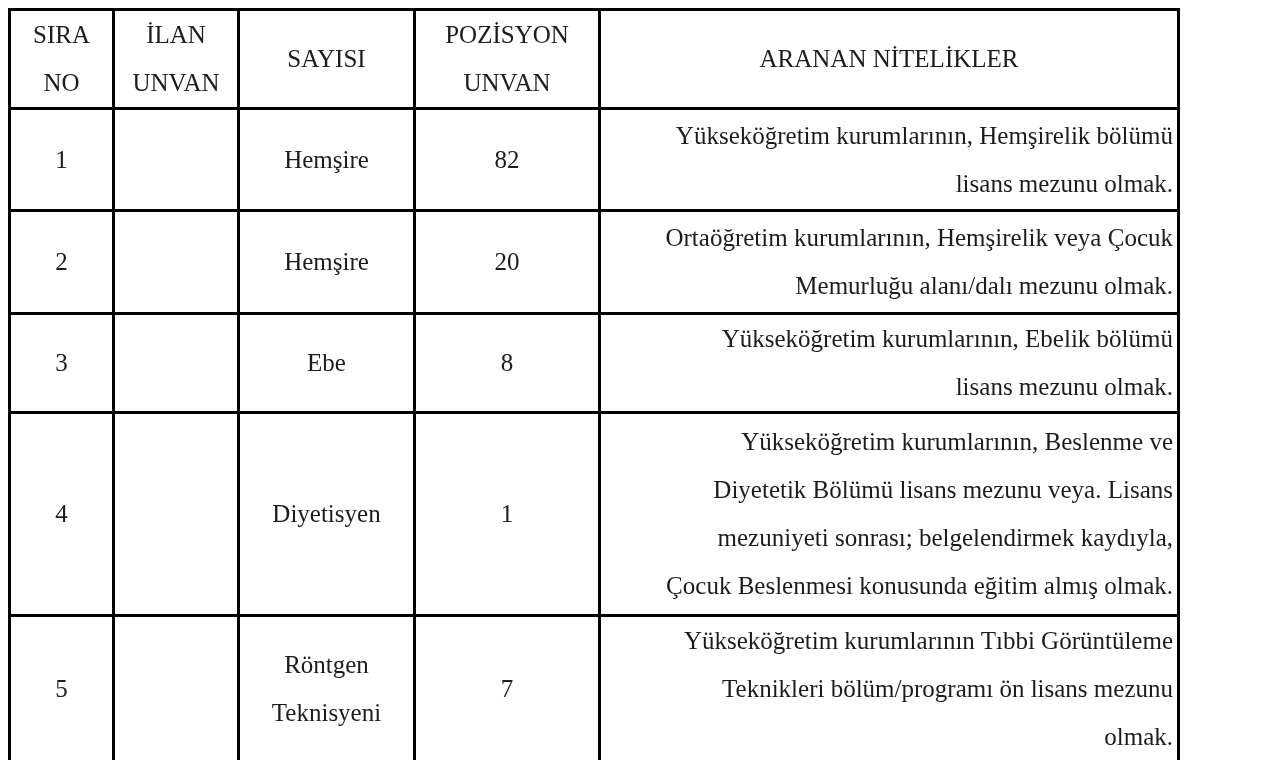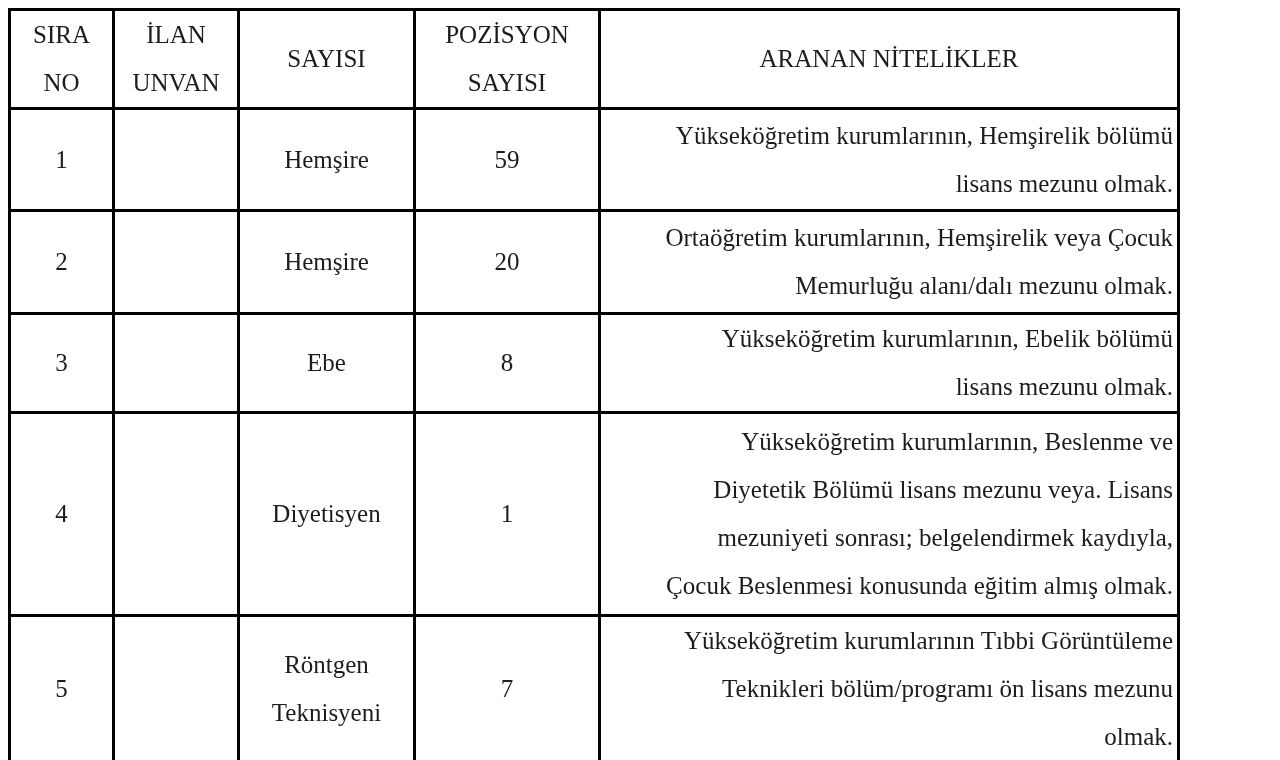--- a/index.html
+++ b/index.html
@@ -65,30 +65,30 @@
         <col style="width: 579px;">
       </colgroup>
     <thead>
       <tr>
           <th>SIRA
 NO</th>
           <th>İLAN
 UNVAN</th>
           <th>SAYISI</th>
           <th>POZİSYON
-SAYISI</th>
+UNVAN</th>
           <th>ARANAN NİTELİKLER</th>
         </tr>
     </thead>
     <tbody>
         <tr>
           <td>1</td>
           <td></td>
           <td>Hemşire</td>
-          <td>59</td>
+          <td>82</td>
           <td class="left">Yükseköğretim kurumlarının, Hemşirelik bölümü
 lisans mezunu olmak.</td>
         </tr>
         <tr>
           <td>2</td>
           <td></td>
           <td>Hemşire</td>
           <td>20</td>
           <td class="left">Ortaöğretim kurumlarının, Hemşirelik veya Çocuk
 Memurluğu alanı/dalı mezunu olmak.</td>

